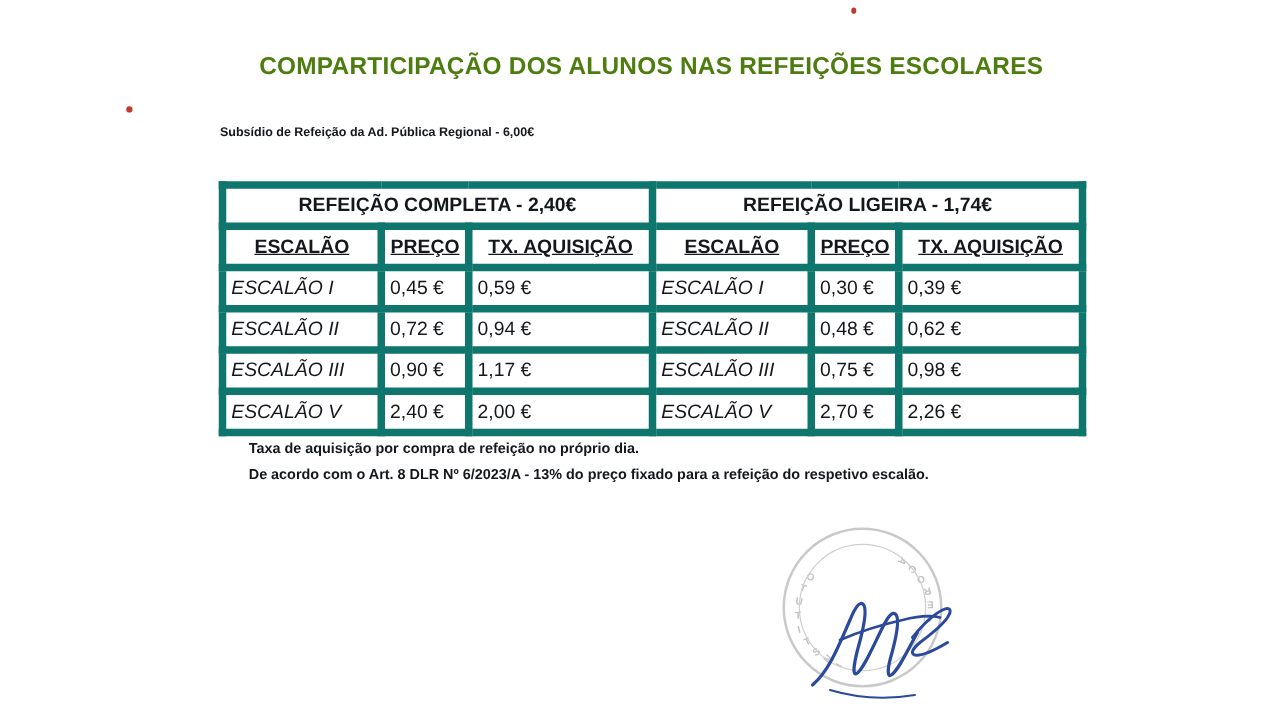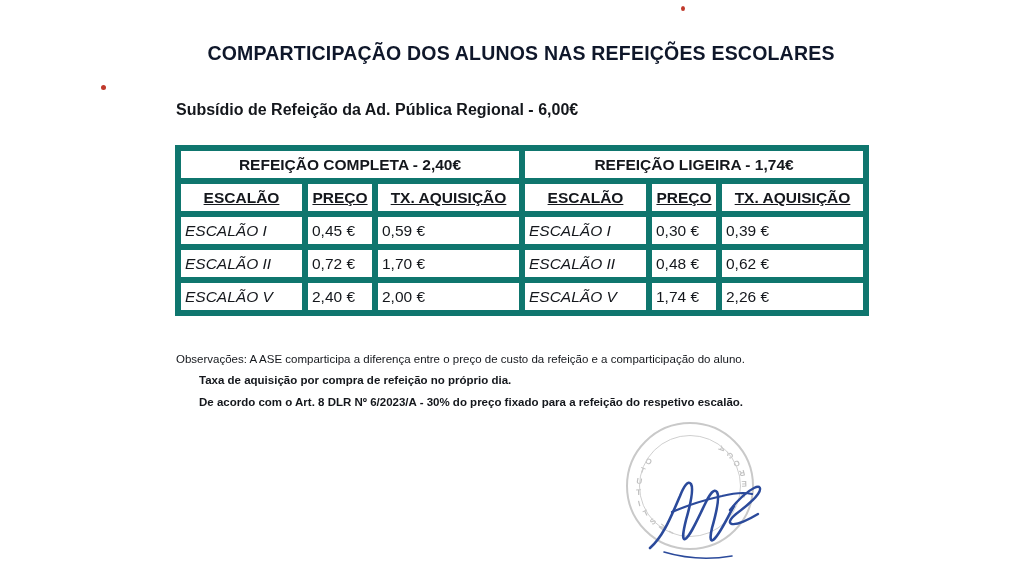--- a/index.html
+++ b/index.html
@@ -31,30 +31,30 @@
 
   .doc-title {
     position: absolute;
     left: 0;
     top: 42px;
     width: 1024px;
     text-align: center;
     font-size: 19.5px;
     font-weight: bold;
     letter-spacing: 0.2px;
-    color: #0f172a;
+    color: #4d7c0f;
     padding-left: 18px;
     box-sizing: border-box;
   }
 
   .subsidy {
     position: absolute;
     left: 176px;
     top: 101px;
-    font-size: 16px;
+    font-size: 10px;
     font-weight: bold;
     color: #14171c;
   }
 
   .table-wrap {
     position: absolute;
     left: 175px;
     top: 145px;
     width: 688px;
   }
@@ -212,41 +212,48 @@
           <td class="scale">ESCALÃO I</td>
           <td class="price">0,45 €</td>
           <td class="acq">0,59 €</td>
           <td class="scale">ESCALÃO I</td>
           <td class="price">0,30 €</td>
           <td class="acq">0,39 €</td>
         </tr>
         <tr>
           <td class="scale">ESCALÃO II</td>
           <td class="price">0,72 €</td>
-          <td class="acq">1,70 €</td>
+          <td class="acq">0,94 €</td>
           <td class="scale">ESCALÃO II</td>
           <td class="price">0,48 €</td>
           <td class="acq">0,62 €</td>
+        </tr>
+        <tr>
+          <td class="scale">ESCALÃO III</td>
+          <td class="price">0,90 €</td>
+          <td class="acq">1,17 €</td>
+          <td class="scale">ESCALÃO III</td>
+          <td class="price">0,75 €</td>
+          <td class="acq">0,98 €</td>
         </tr>
         <tr>
           <td class="scale">ESCALÃO V</td>
           <td class="price">2,40 €</td>
           <td class="acq">2,00 €</td>
           <td class="scale">ESCALÃO V</td>
-          <td class="price">1,74 €</td>
+          <td class="price">2,70 €</td>
           <td class="acq">2,26 €</td>
         </tr>
       </tbody>
     </table>
   </div>
 
   <div class="notes">
-    <div class="note">Observações: A ASE comparticipa a diferença entre o preço de custo da refeição e a comparticipação do aluno.</div>
     <div class="note bold">Taxa de aquisição por compra de refeição no próprio dia.</div>
-    <div class="note bold">De acordo com o Art. 8 DLR Nº 6/2023/A - 30% do preço fixado para a refeição do respetivo escalão.</div>
+    <div class="note bold">De acordo com o Art. 8 DLR Nº 6/2023/A - 13% do preço fixado para a refeição do respetivo escalão.</div>
   </div>
 
   <div class="sign-area">
     <div class="stamp">
       <div class="stamp-text">
         <span style="transform:rotate(-62deg) translate(-50px,-2px)">I</span>
         <span style="transform:rotate(-50deg) translate(-52px,-2px)">N</span>
         <span style="transform:rotate(-38deg) translate(-54px,-2px)">S</span>
         <span style="transform:rotate(-26deg) translate(-55px,-2px)">T</span>
         <span style="transform:rotate(-14deg) translate(-56px,-2px)">I</span>

